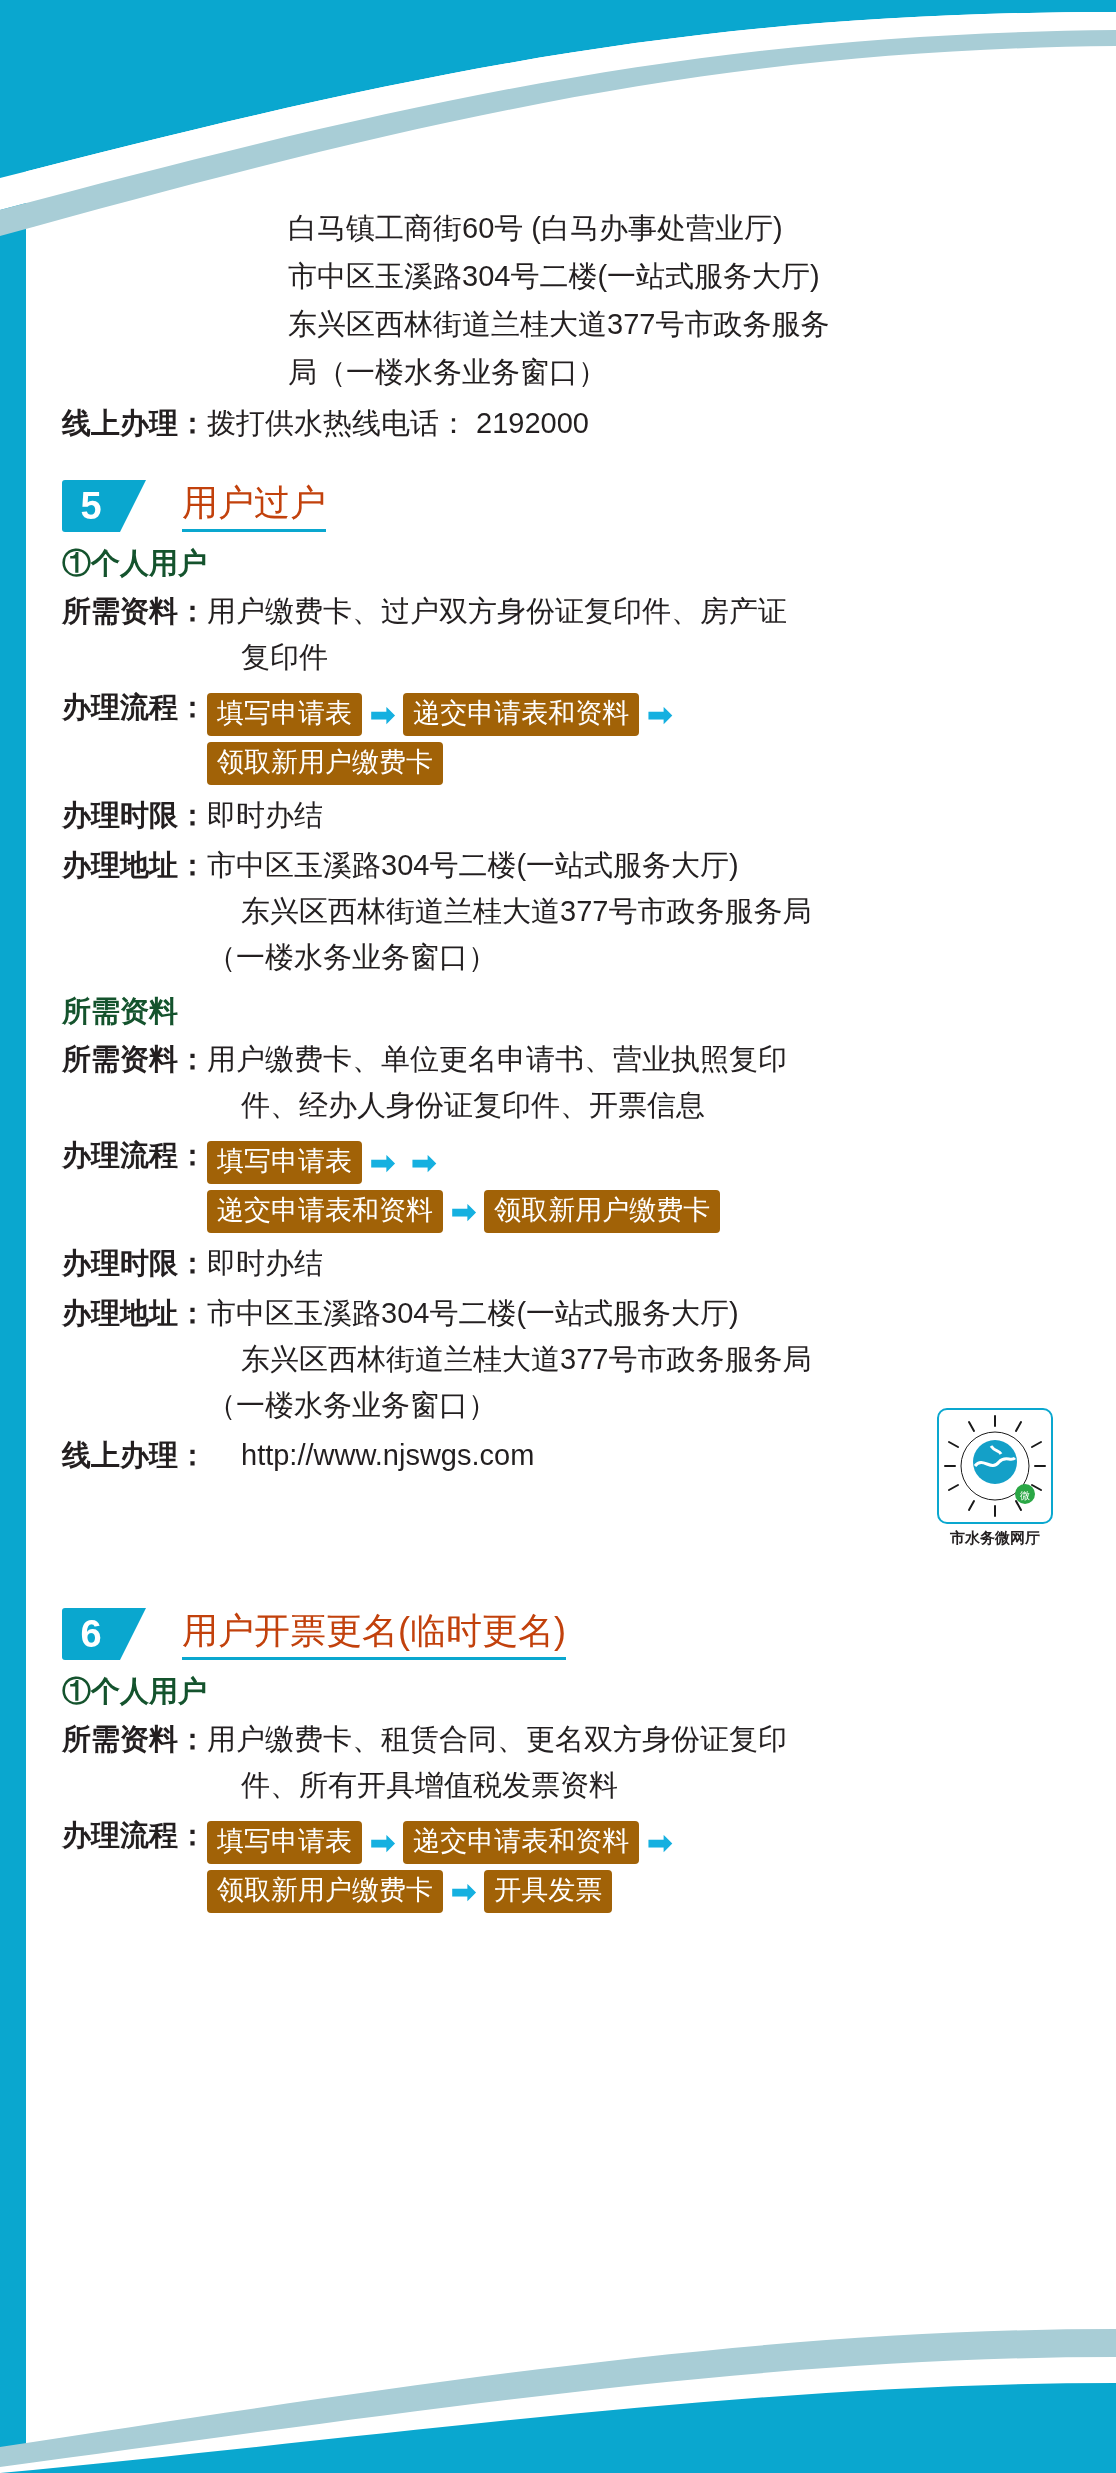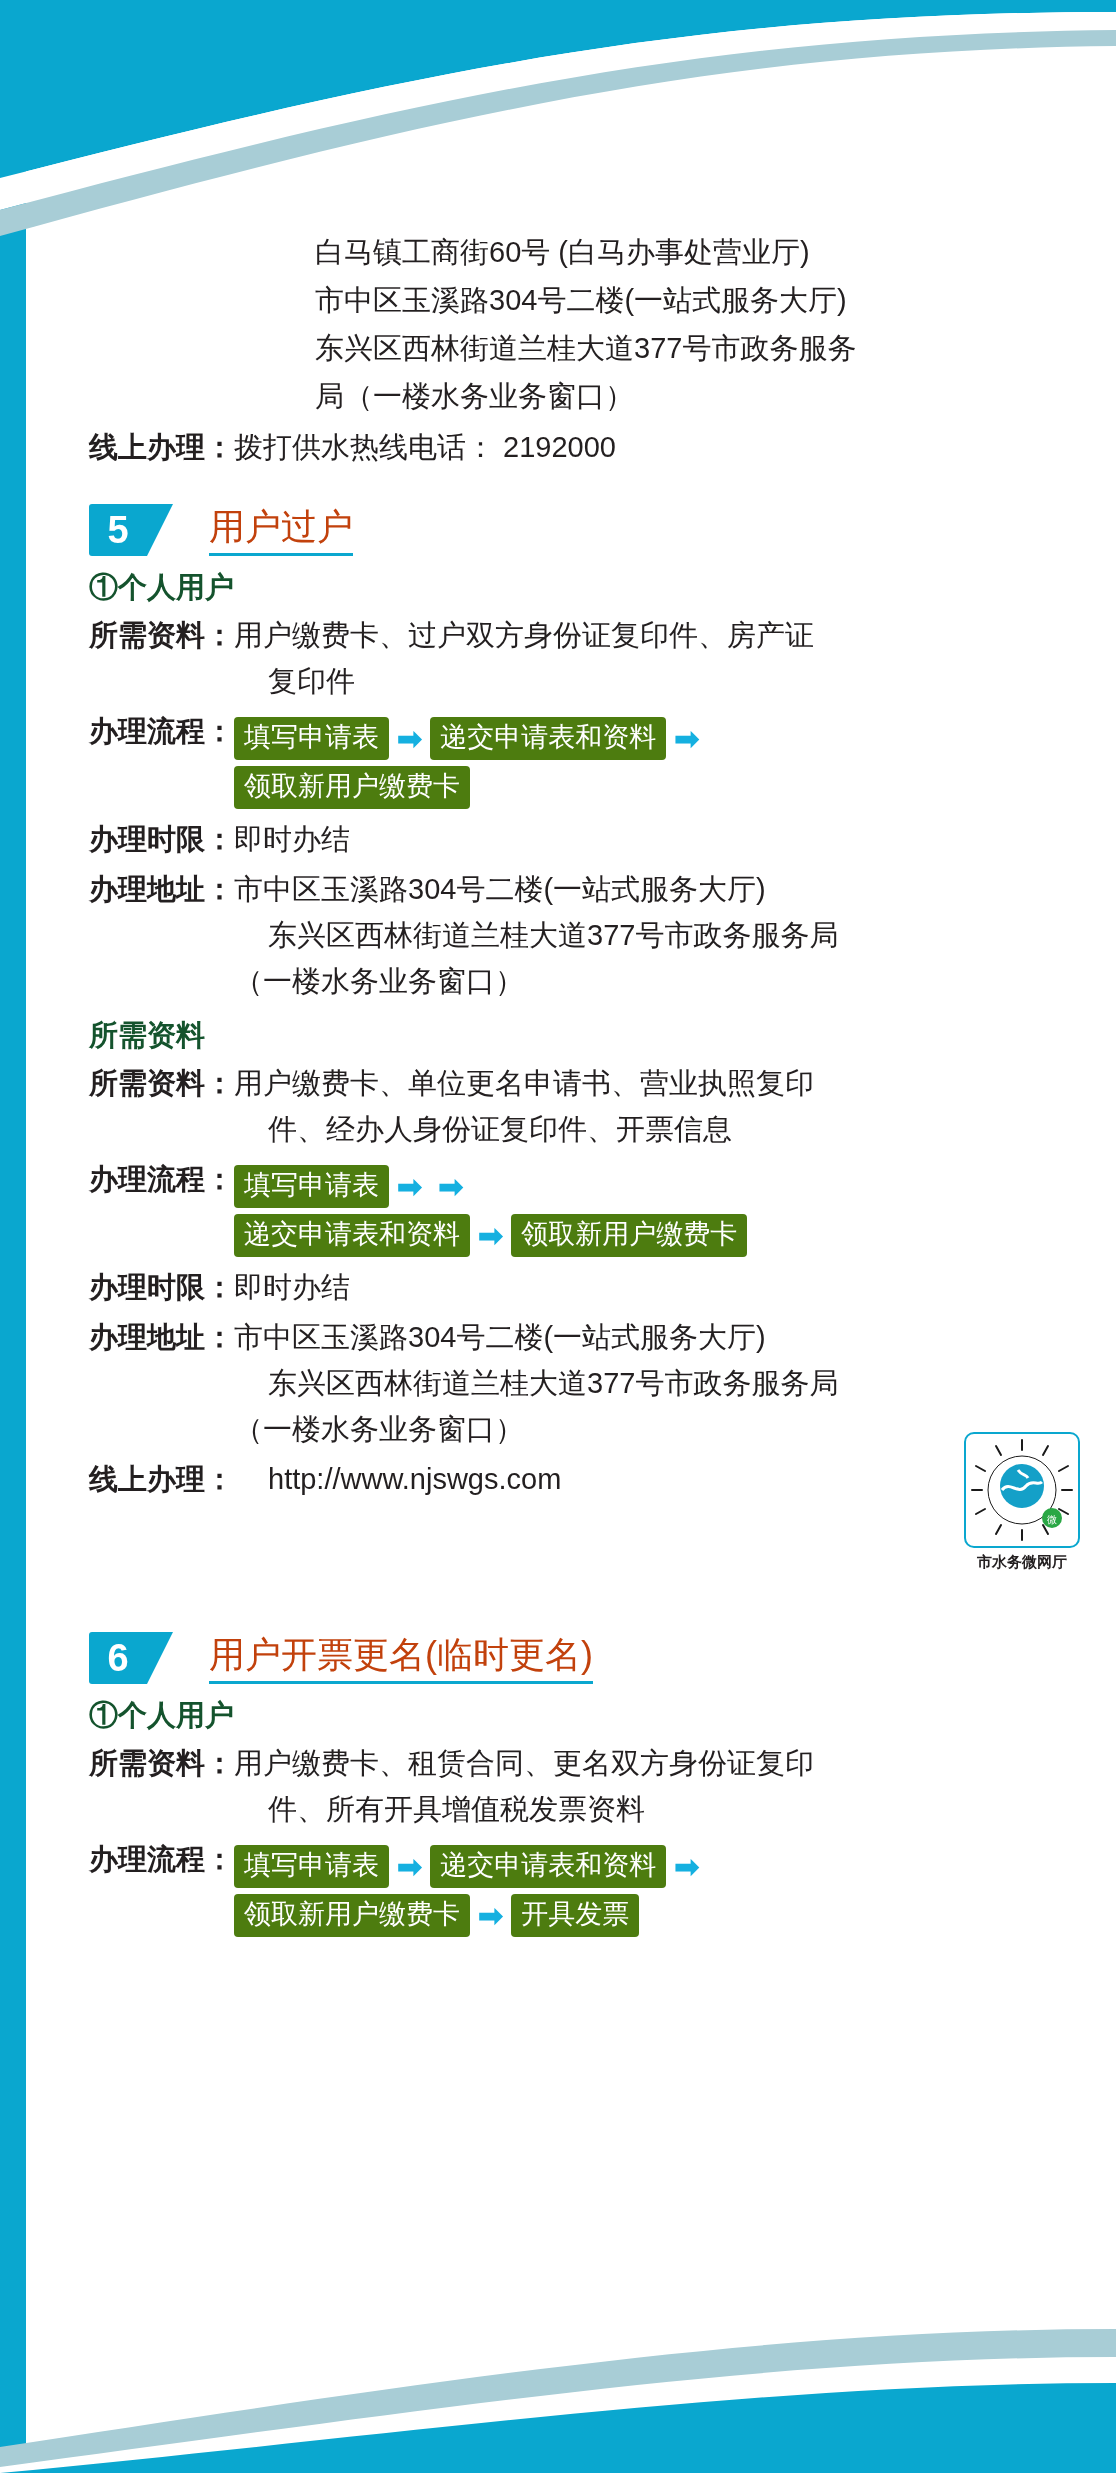--- a/index.html
+++ b/index.html
@@ -34,24 +34,23 @@
     position: absolute;
     top: 0; left: 0;
     width: 26px;
     height: 2473px;
     background: #0aa7cf;
   }
 
   
   .content {
     position: absolute;
-    top: 208px;
+    top: 184px;
     left: 26px;
     width: 1060px;
-    margin-left: 27px;
   }
 
   .block {
     padding: 0 30px 0 36px;
   }
 
   
   .addr-lines {
     margin-top: 20px;
     font-size: 29px;
@@ -145,21 +144,21 @@
 
   
   .flow {
     display: flex;
     flex-wrap: wrap;
     align-items: center;
     gap: 0px 0px;
     padding-top: 6px;
   }
   .chip {
-    background: #4d7c0f;
+    background: #a16207;
     color: #ffffff;
     font-size: 27px;
     line-height: 27px;
     padding: 7px 10px 9px 10px;
     border-radius: 4px;
     margin: 3px 0;
     white-space: nowrap;
   }
   .arrow {
     color: #15b0e0;

